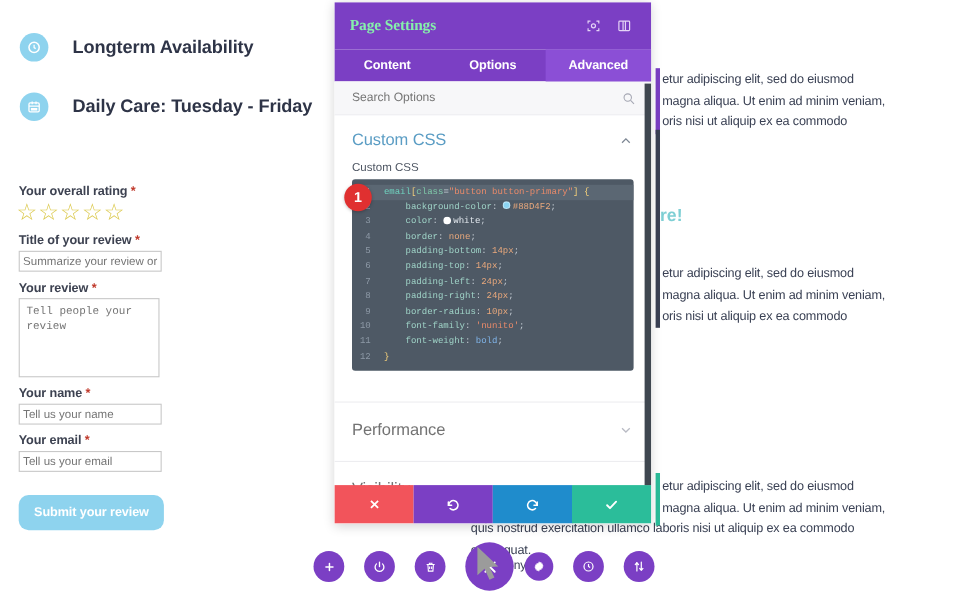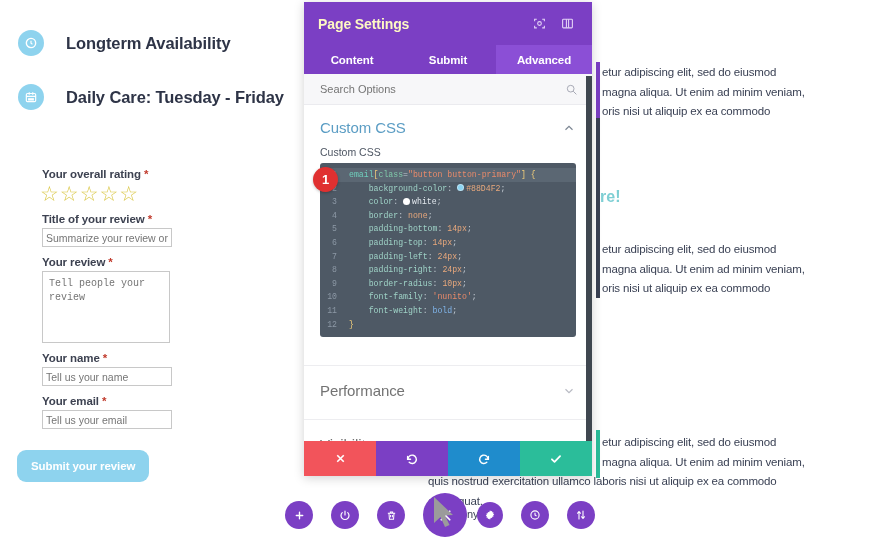--- a/index.html
+++ b/index.html
@@ -50,21 +50,21 @@
   .txt-input {
     display: block;
     width: 122px; height: 15px;
     border: 1px solid #c8c8c8; background: #fff;
     font-size: 10.5px; color: #8d8d8d;
     padding: 1px 3px; box-sizing: content-box;
     font-family: "Liberation Sans", sans-serif;
     outline: none;
   }
   .txt-input.wide { width: 122px; }
-  .fld { margin-bottom: 9px; margin-left: 25px; }
+  .fld { margin-bottom: 9px; }
   .txt-area {
     display:block;
     width: 114px; height: 60px;
     border: 1px solid #c8c8c8; background:#fff;
     font-size: 10px; color:#8d8d8d;
     padding: 5px 6px; resize: none;
     font-family: "Liberation Mono", monospace;
     line-height: 1.35;
     outline: none;
   }
@@ -105,22 +105,22 @@
     background: #ffffff;
     box-shadow: 0 2px 10px rgba(0,0,0,0.18);
     overflow: hidden;
   }
   .modal-header {
     height: 43px; background: #7b3fc4;
     display: flex; align-items: center; padding: 0 14px;
     box-sizing: border-box;
   }
   .modal-title {
-    color: #fef9c3; font-size: 14px; font-weight: bold;
-    flex: 1; letter-spacing: -0.1px;
+    color: #86efac; font-size: 14px; font-weight: bold;
+    flex: 1; letter-spacing: -0.1px; font-family: Liberation Serif, serif;
   }
   .hdr-icon {
     width: 22px; height: 22px; display:flex; align-items:center; justify-content:center;
     color: #e4d3f6; margin-left: 6px; cursor: pointer;
   }
   .modal-tabs { height: 29px; background: #7b3fc4; display: flex; }
   .tab {
     flex: 1; display: flex; align-items: center; justify-content: center;
     color: #ffffff; font-size: 11.5px; font-weight: bold;
     cursor: pointer; letter-spacing: -0.1px;
@@ -354,21 +354,21 @@
       <svg width="13" height="13" viewBox="0 0 24 24" fill="none" stroke="currentColor" stroke-width="2">
         <rect x="3" y="4" width="18" height="16" rx="1.5"></rect>
         <path d="M10 4v16"></path>
           <path d="M14 4v16"></path>
       </svg>
     </div>
   </div>
 
   <div class="modal-tabs">
     <div class="tab">Content</div>
-    <div class="tab">Submit</div>
+    <div class="tab">Options</div>
     <div class="tab active">Advanced</div>
   </div>
 
   <div class="search-row">
     <input type="text" placeholder="Search Options" style="">
     <span class="mag">
       <svg width="13" height="13" viewBox="0 0 24 24" fill="none" stroke="currentColor" stroke-width="1.8">
         <circle cx="10.5" cy="10.5" r="6.2"></circle>
           <path d="M15.2 15.2L21 21"></path>
       </svg>

